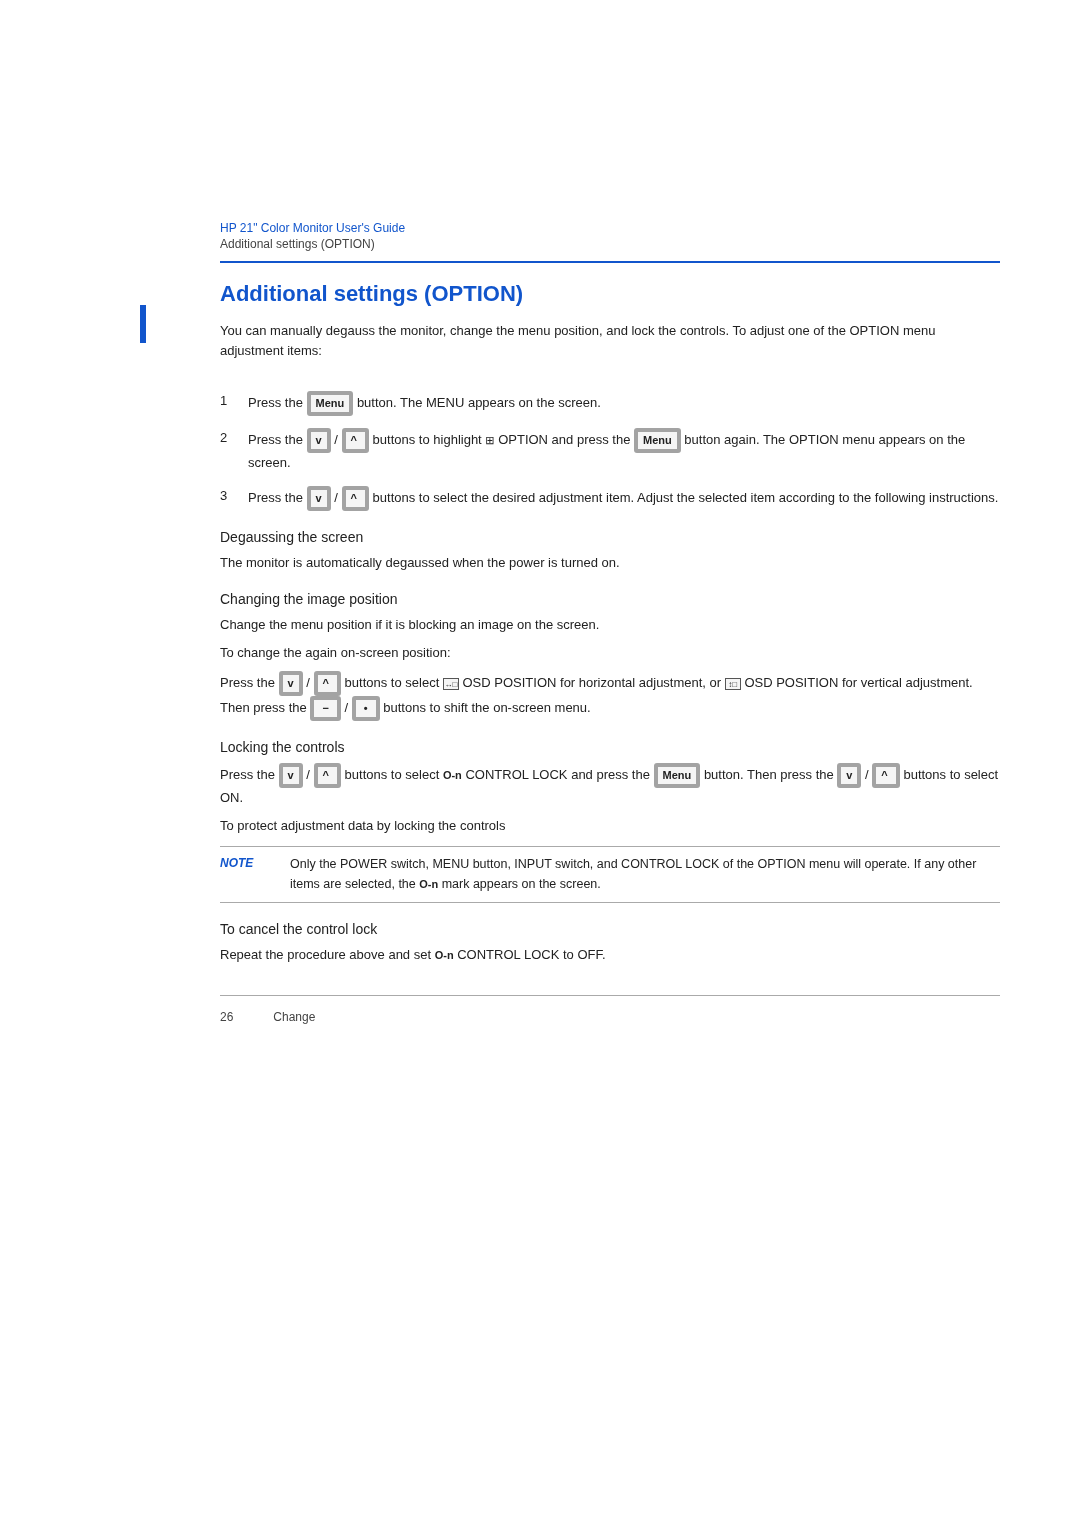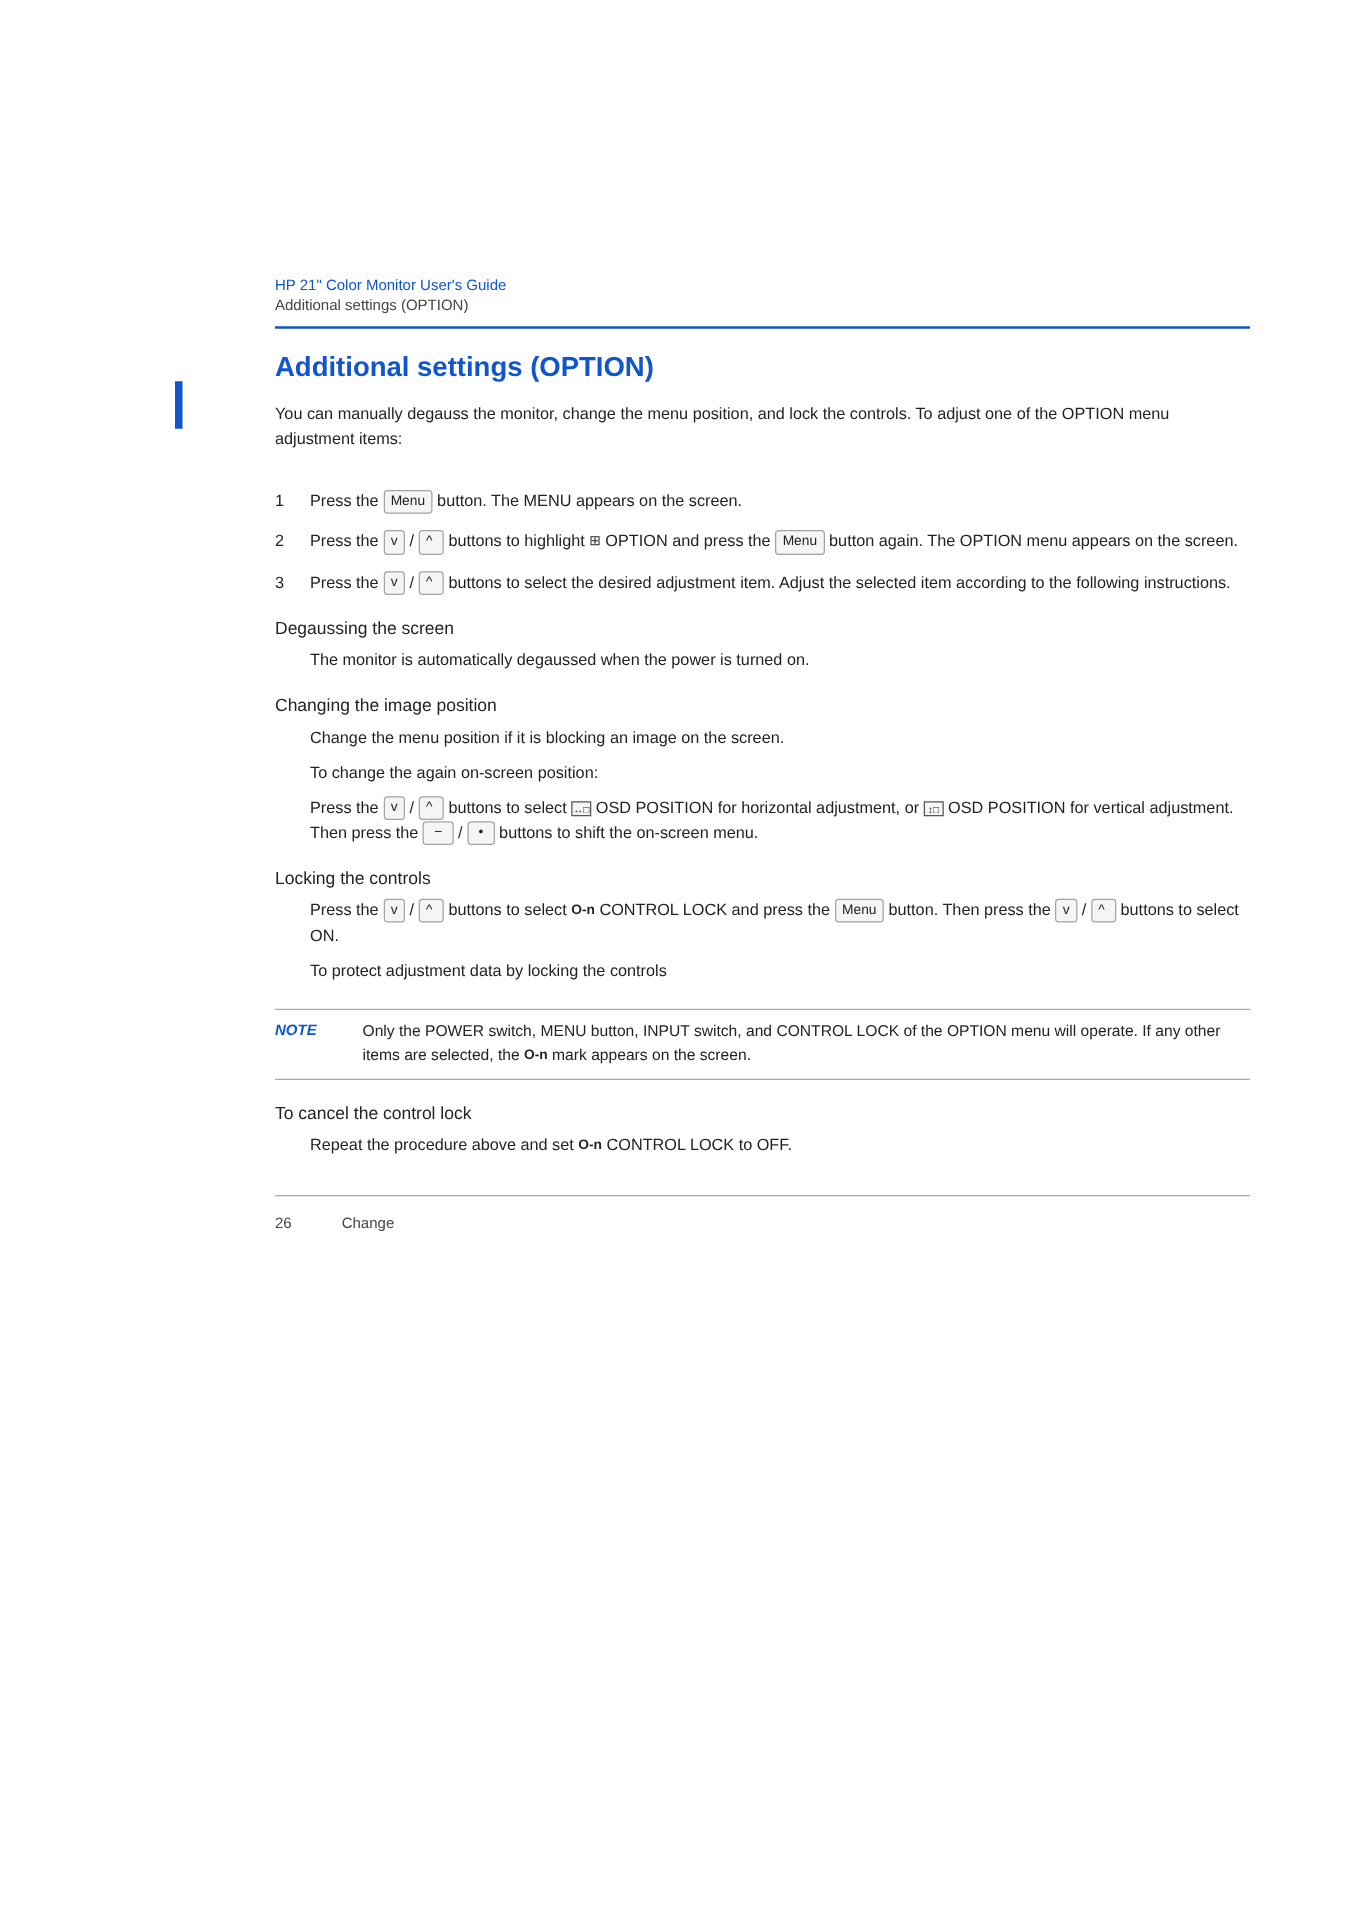--- a/index.html
+++ b/index.html
@@ -81,53 +81,53 @@
       font-weight: normal;
       color: #222;
       margin-top: 18px;
       margin-bottom: 8px;
     }
     .body-text {
       font-size: 13px;
       color: #222;
       line-height: 1.55;
       margin-bottom: 8px;
-      margin-left: 28px;
     }
     
     .btn-key {
       display: inline-block;
-      border: 1px solid #a3a3a3;
+      border: 4px solid #a3a3a3;
       border-radius: 3px;
       padding: 0px 5px;
       font-size: 11px;
       background: #f5f5f5;
       color: #222;
       vertical-align: middle;
       white-space: nowrap;
+      font-weight: bold;
     }
     .icon-option {
       display: inline-block;
       vertical-align: middle;
       font-size: 11px;
       color: #222;
     }
     
     .on-mark {
       display: inline-block;
       vertical-align: middle;
       font-size: 11px;
       font-weight: bold;
       color: #222;
     }
     
     .note-block {
       display: flex;
       align-items: flex-start;
-      margin: 20px 0 18px 0;
+      margin: 10px 0 18px 0;
       padding-top: 8px;
       border-top: 1px solid #aaa;
       border-bottom: 1px solid #aaa;
       padding-bottom: 8px;
     }
     .note-label {
       min-width: 70px;
       font-style: italic;
       font-weight: bold;
       font-size: 12px;

